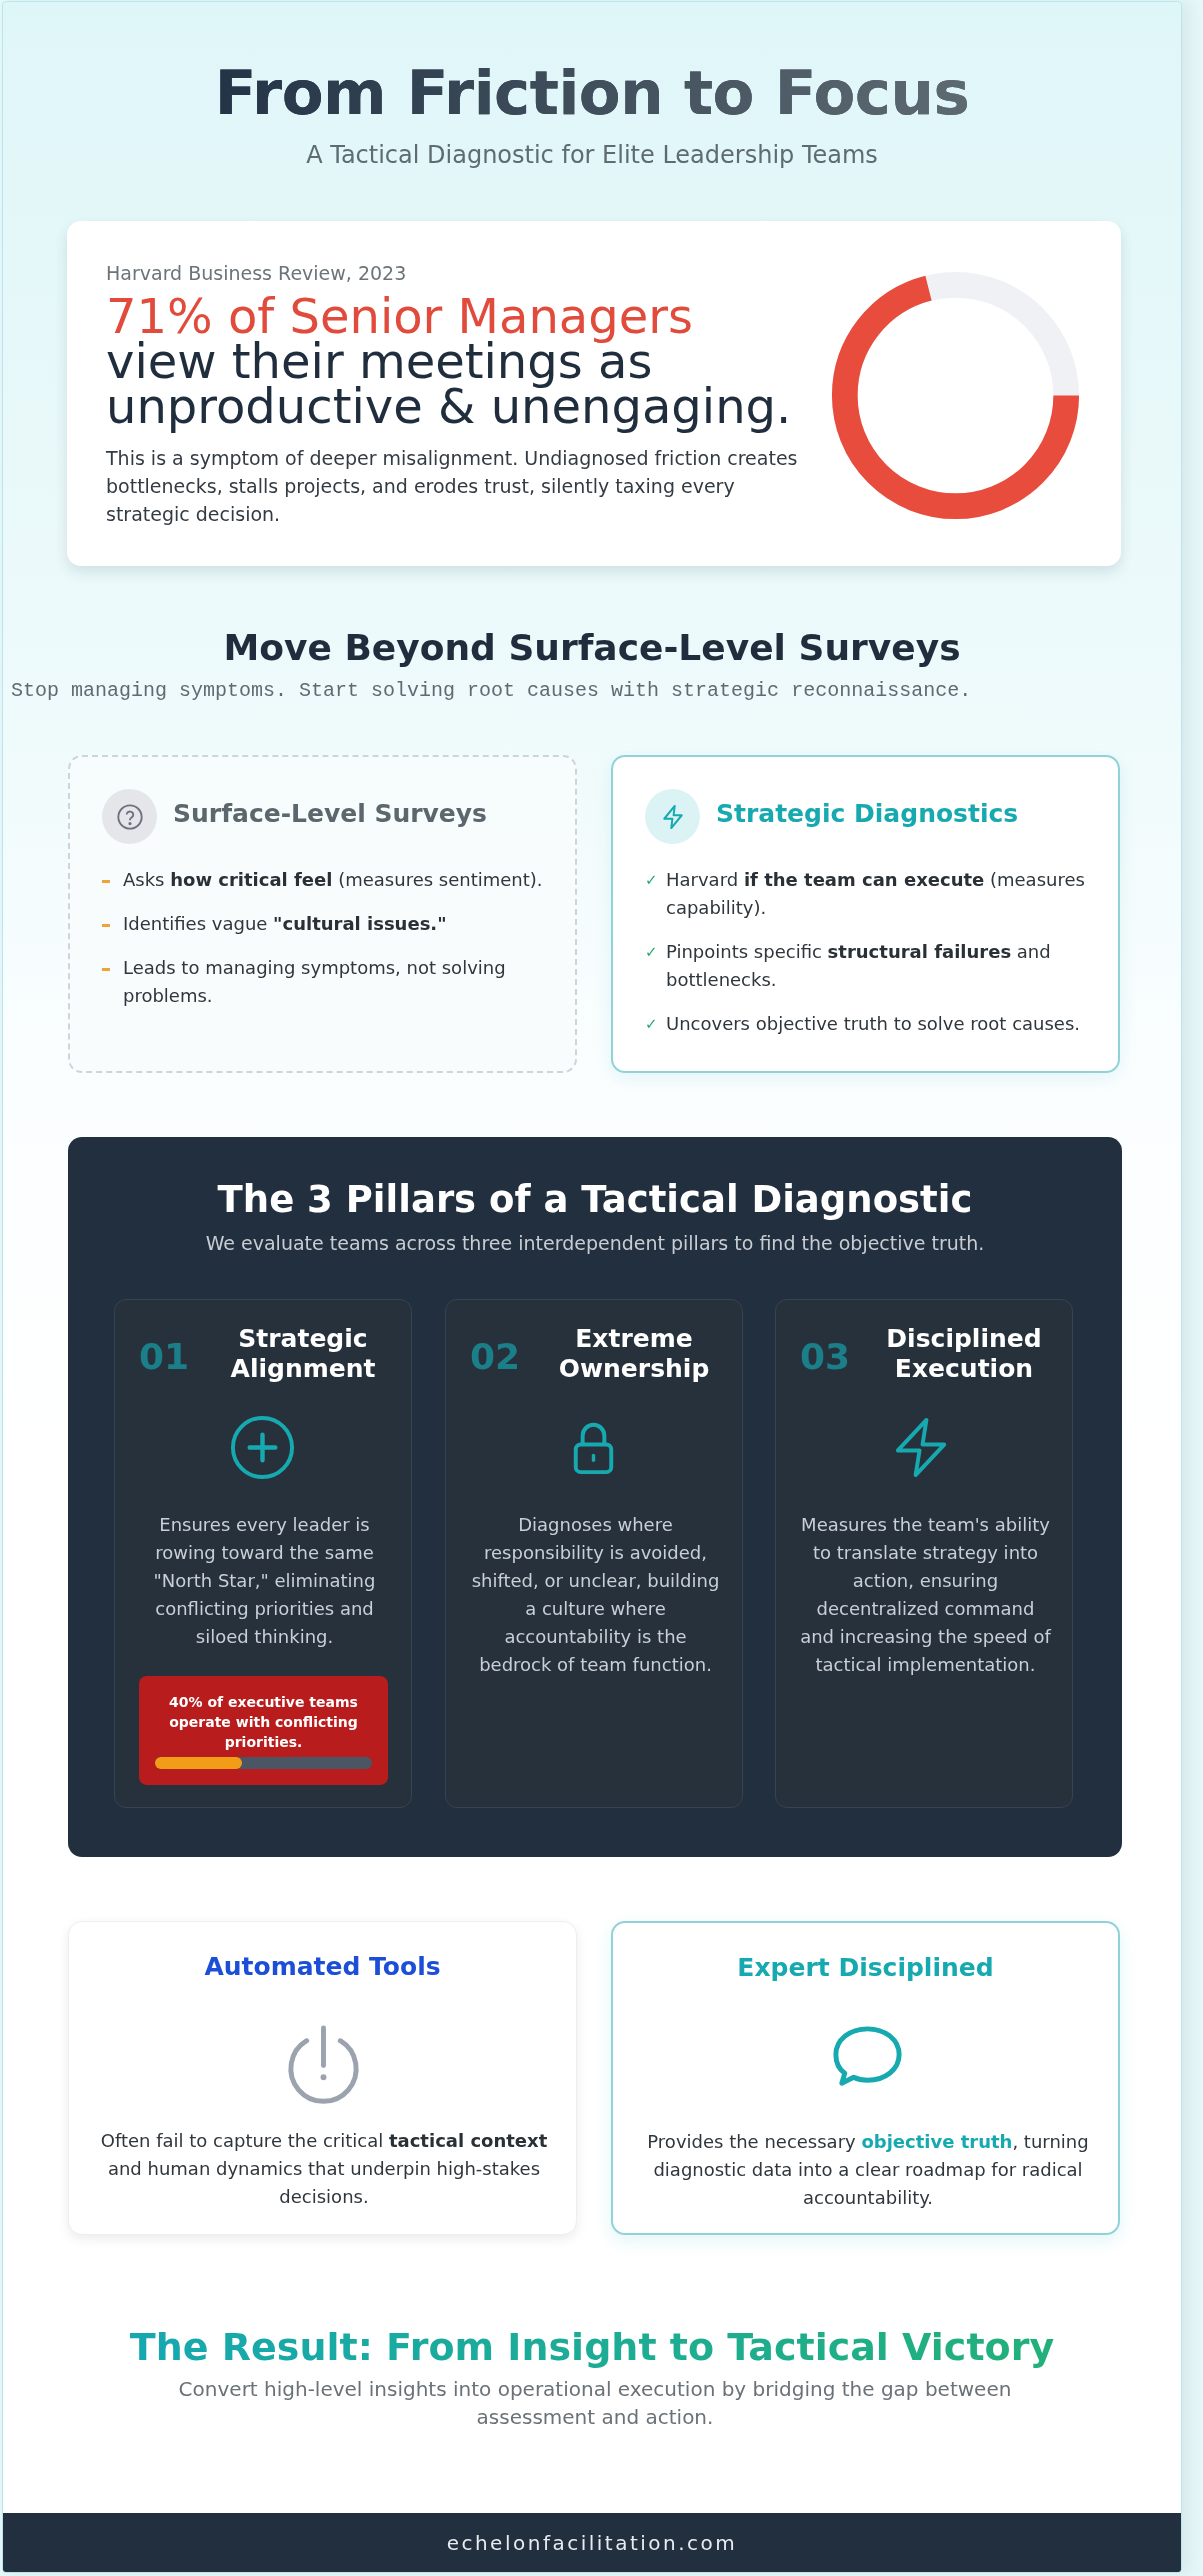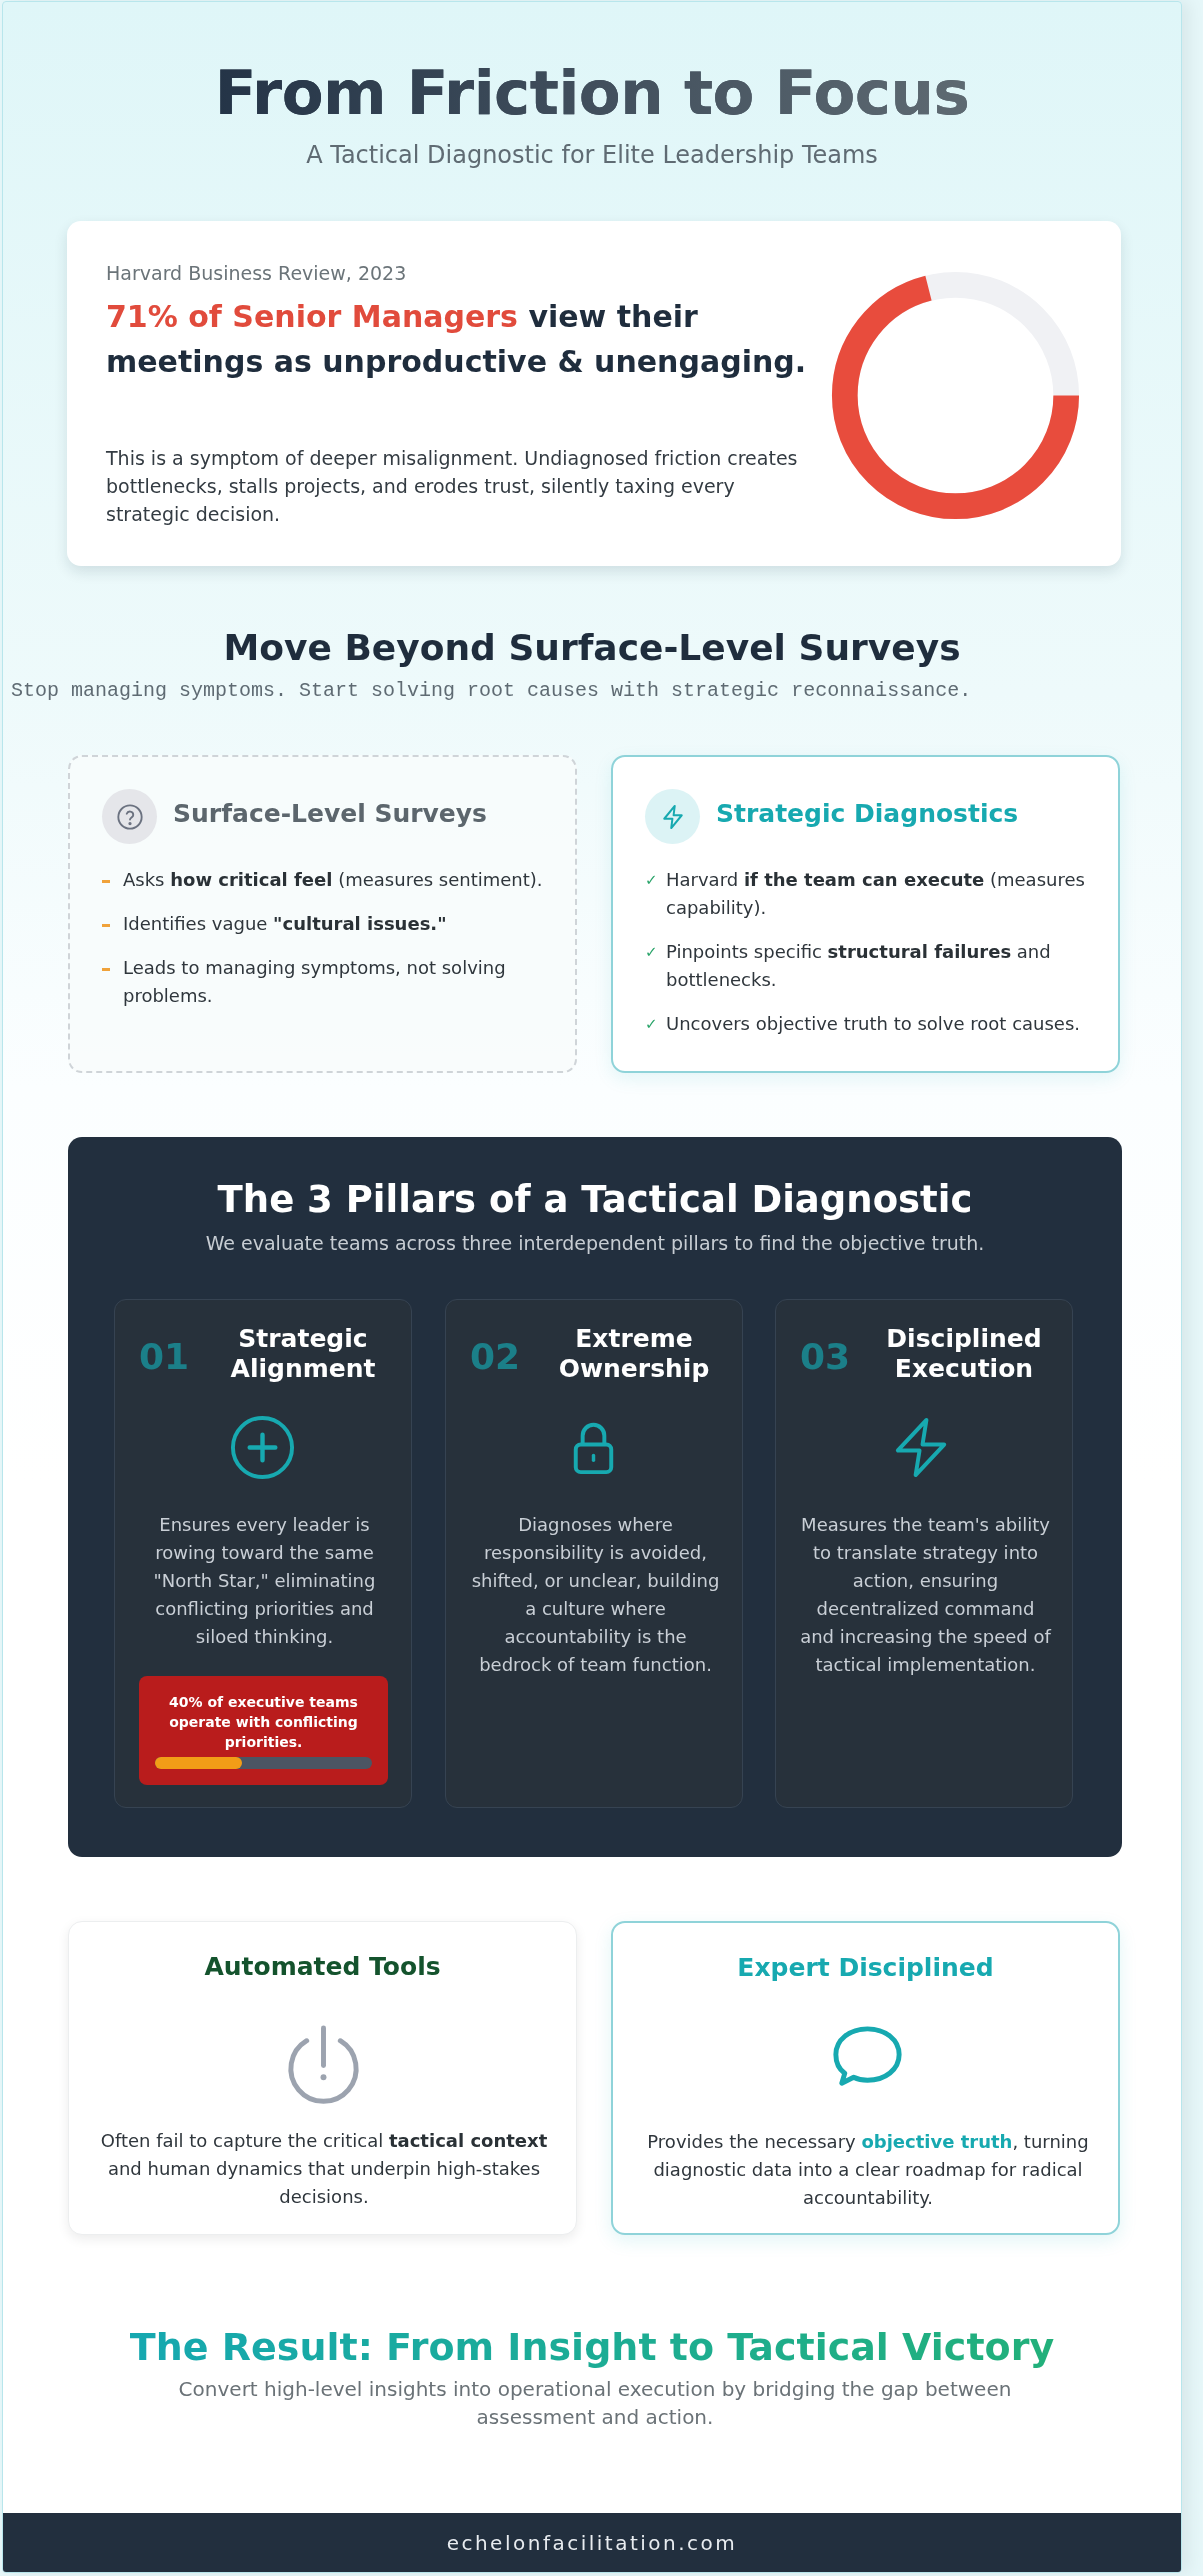--- a/index.html
+++ b/index.html
@@ -36,21 +36,21 @@
   }
   
   .stat-card {
     position: absolute; left: 64px; top: 219px; width: 1054px; height: 345px;
     background: #fff; border-radius: 14px;
     box-shadow: 0 6px 14px rgba(0,40,60,0.12);
   }
   .stat-source { position: absolute; left: 39px; top: 41px; font-size: 19px; color: #6b7479; }
   .stat-headline {
     position: absolute; left: 39px; top: 73px; width: 710px;
-    font-size: 30px; font-weight: bold; line-height: 45px; color: #1f2d3d;
+    font-size: 48px; font-weight: normal; line-height: 45px; color: #1f2d3d;
   }
   .stat-headline .accent { color: #e14b3c; }
   .stat-body {
     position: absolute; left: 39px; top: 223px; width: 700px;
     font-size: 19px; line-height: 28px; color: #333b42;
   }
   .donut { position: absolute; left: 760px; top: 46px; width: 257px; height: 257px; }
 
   
   .sec-title {
@@ -105,21 +105,21 @@
   .statbox .track { position: absolute; left: 16px; top: 81px; width: 217px; height: 12px; border-radius: 6px; background: #4b5563; }
   .statbox .fill { height: 12px; border-radius: 6px; background: #f29d17; }
 
   
   .tool {
     position: absolute; top: 1919px; width: 509px; height: 314px; border-radius: 14px; background: #fff;
   }
   .tool.left { left: 65px; border: 1px solid #eceeef; box-shadow: 0 4px 12px rgba(0,0,0,0.08); }
   .tool.right { left: 608px; border: 2px solid #8fd3d9; box-shadow: 0 6px 18px rgba(20,170,180,0.12); }
   .tool .ttitle { position: absolute; top: 30px; left: 0; width: 100%; text-align: center; font-size: 25px; font-weight: bold; }
-  .tool.left .ttitle { color: #14532d; }
+  .tool.left .ttitle { color: #1d4ed8; }
   .tool.right .ttitle { color: #17a9b0; }
   .tool .ticon { position: absolute; left: 210px; top: 94px; width: 89px; height: 89px; }
   .tool .tdesc { position: absolute; left: 30px; top: 205px; width: 450px; text-align: center; font-size: 18px; line-height: 28px; color: #2f363c; }
   .tool .tdesc b { color: #2a3136; }
   .tool.right .tdesc b { color: #17a9b0; }
 
   .result-title {
     position: absolute; top: 2323px; left: 0; width: 100%; text-align: center;
     font-size: 38px; font-weight: bold;
     display: flex; justify-content: center;

